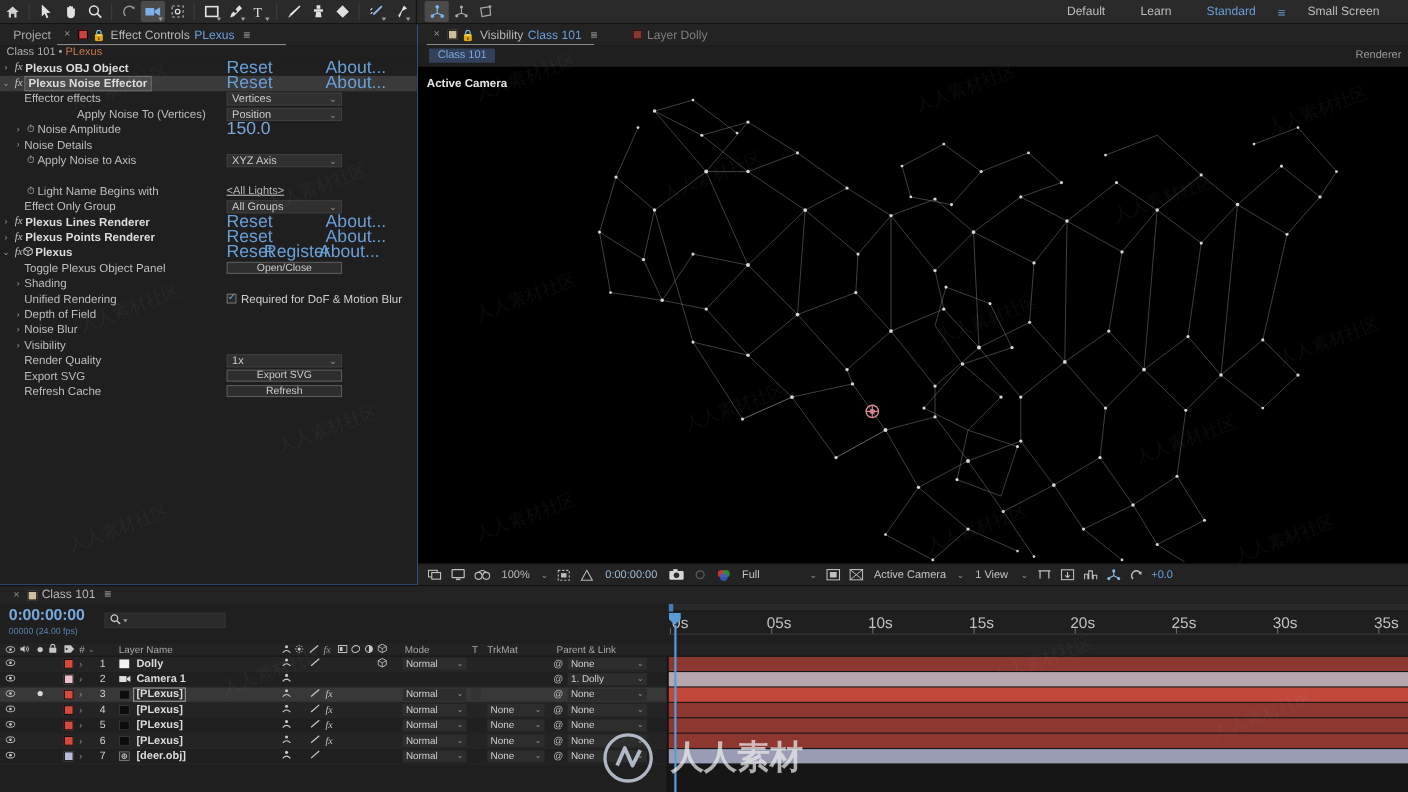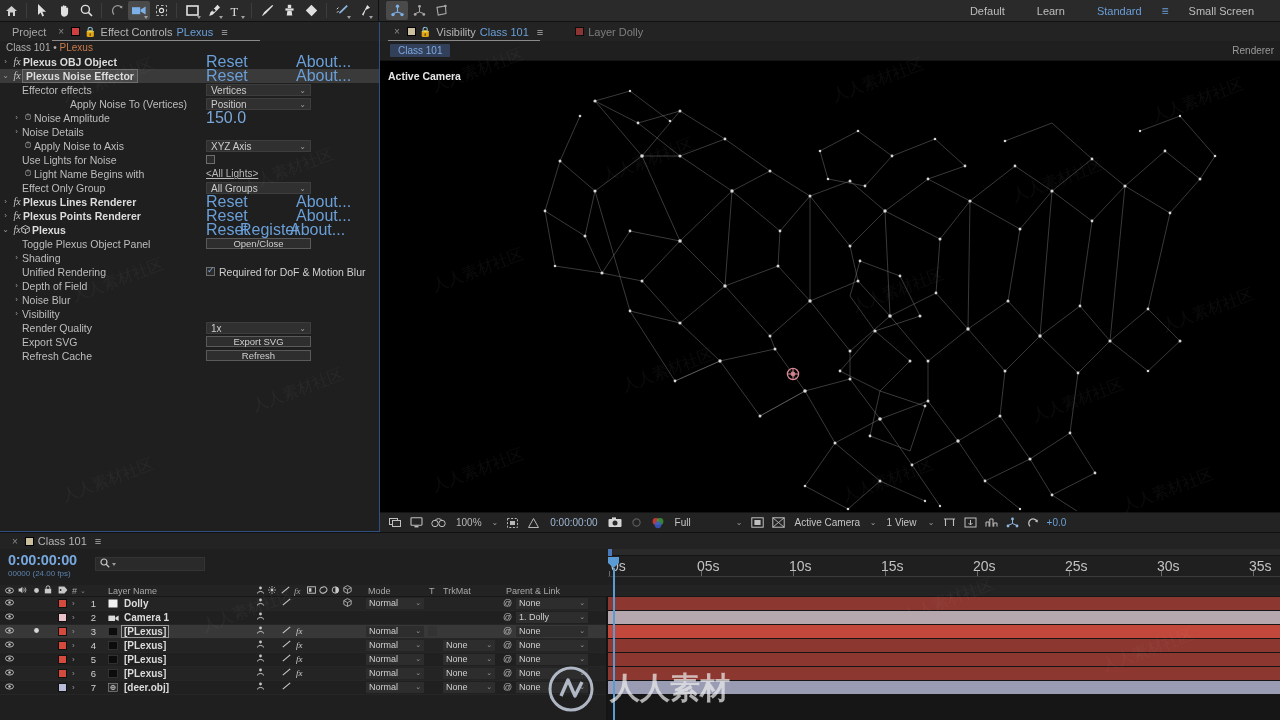--- a/index.html
+++ b/index.html
@@ -359,26 +359,20 @@
           <span class="arw"></span>
           <span class="arw"></span>
           <span class="stop">⏱</span>
           <span class="plabel">Apply Noise to Axis</span>
           <span class="combo">
             <span class="cv">XYZ Axis</span>
             <span class="cc">⌄</span>
           </span>
         </div>
 
-        <div class="row" style="top:98px;position:absolute;left:0;right:0;">
-          <span class="arw"></span>
-          <span class="arw"></span>
-          <span class="plabel">Use Lights for Noise</span>
-          <span class="chk"></span>
-        </div>
 
         <div class="row" style="top:112px;position:absolute;left:0;right:0;">
           <span class="arw"></span>
           <span class="arw"></span>
           <span class="stop">⏱</span>
           <span class="plabel">Light Name Begins with</span>
           <span class="linkval">&lt;All Lights&gt;</span>
         </div>
 
         <div class="row" style="top:126px;position:absolute;left:0;right:0;">

